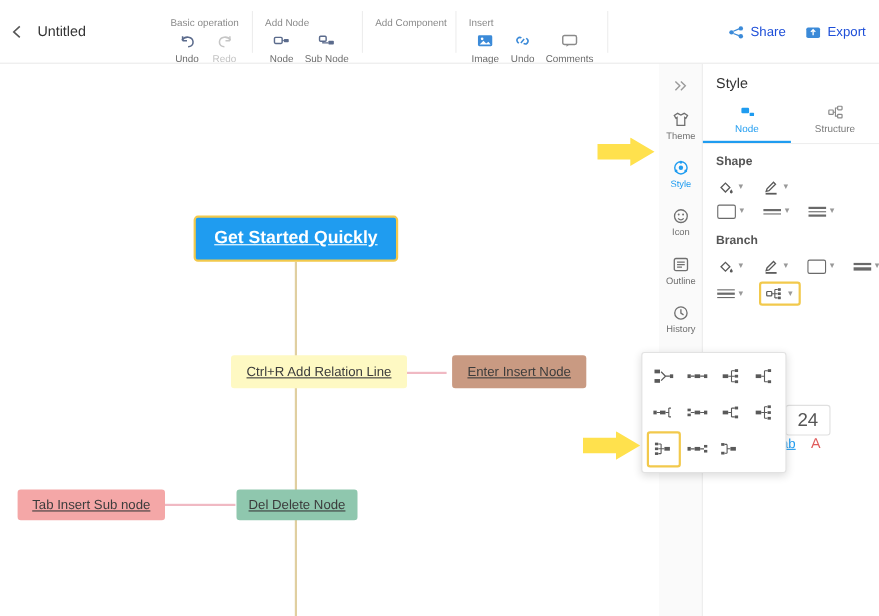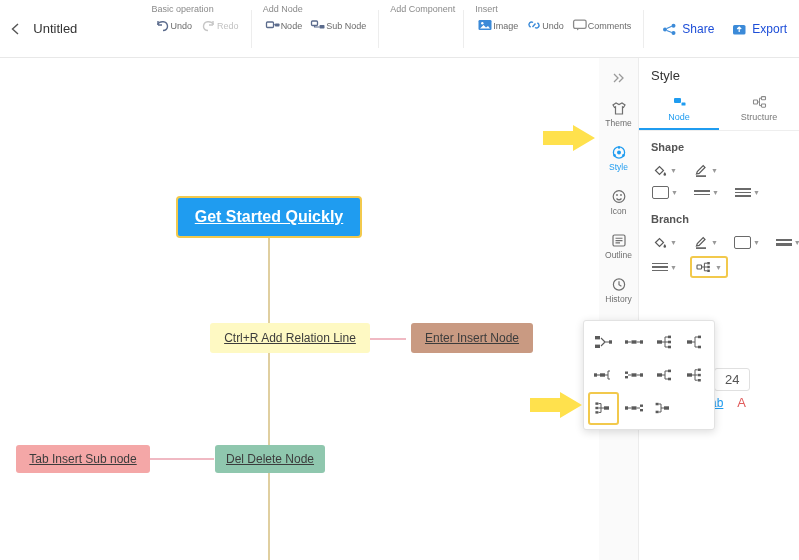--- a/index.html
+++ b/index.html
@@ -20,34 +20,34 @@
     display: flex; align-items: flex-start;
   }
   .back-arrow {
     width: 30px; height: 58px; display: flex; align-items: center; justify-content: center;
     color: #666; font-size: 16px;
   }
   .doc-title {
     font-size: 13px; color: #333; padding-top: 21px; margin-left: 4px; width: 110px;
   }
   .tb-group {
-    height: 58px; padding: 4px 9px 0 9px; position: relative;
+    height: 58px; padding: 16px 9px 0 9px; position: relative;
     display: flex; flex-direction: column;
   }
   .tb-group.sep::after {
     content: ""; position: absolute; right: 0; top: 10px; width: 1px; height: 38px;
     background: #ededed;
   }
   .tb-group-title {
     font-size: 9px; color: #8a8a8a; margin-bottom: 2px; white-space: nowrap;
     padding-left: 2px;
   }
   .tb-items { display: flex; align-items: flex-start; }
   .tb-item {
-    display: flex; align-items: center; justify-content: flex-start;
+    display: flex; flex-direction: column; align-items: center; justify-content: flex-start;
     min-width: 34px; padding: 0 4px;
   }
   .tb-ico {
     height: 18px; display: flex; align-items: center; justify-content: center;
     color: #5b6b8c; font-size: 13px;
   }
   .tb-ico.blue { color: #3b78d8; }
   .tb-ico.gray { color: #b9b9b9; }
   .tb-label { font-size: 9px; color: #6b6b6b; margin-top: 2px; white-space: nowrap; }
   .tb-label.dim { color: #c2c2c2; }
@@ -82,21 +82,21 @@
     border: 2px solid #f2c94c; border-radius: 4px;
   }
 
   
   .line { position: absolute; background: #cfae6a; }
   .line.pink { background: #f0b9c3; }
   .line.thin { background: #e0cfa0; }
   .icon-rail {
     position: absolute; left: 599px; top: 58px; width: 40px; height: 502px;
     background: #fafafa; border-right: 1px solid #ececec;
-    display: flex; flex-direction: column; align-items: center;
+    display: flex; flex-direction: column; 
   }
   .rail-collapse {
     width: 40px; height: 28px; display: flex; align-items: center; justify-content: center;
     color: #9a9a9a; font-size: 13px; margin-top: 6px;
   }
   .rail-item {
     width: 40px; height: 44px; display: flex; flex-direction: column;
     align-items: center; justify-content: center; color: #6f6f6f;
   }
   .rail-item .ri { font-size: 14px; line-height: 16px; }
@@ -147,21 +147,21 @@
     display: flex; align-items: center; justify-content: center;
   }
   .popup-cell.selected { border: 2px solid #f2c94c; border-radius: 3px; }
 
   
   .fs-row {
     position: absolute; left: 700px; top: 368px; display: flex; align-items: center; gap: 6px;
   }
   .fs-caret { font-size: 8px; color: #999; }
   .fs-box {
-    border: 1px solid #e0e0e0; border-radius: 3px; font-size: 13px; color: #555;
+    border: 1px solid #e0e0e0; border-radius: 3px; font-size: 17px; color: #555;
     padding: 3px 10px;
   }
   .font-style-row {
     position: absolute; left: 710px; top: 395px; display: flex; align-items: center; gap: 14px;
   }
   .fsr-item { font-size: 13px; color: #4a4a4a; }
   .fsr-item.underline { color: #1f9cf0; text-decoration: underline; font-size: 12px; }
   .fsr-item.red { color: #e05b5b; }
 
   

